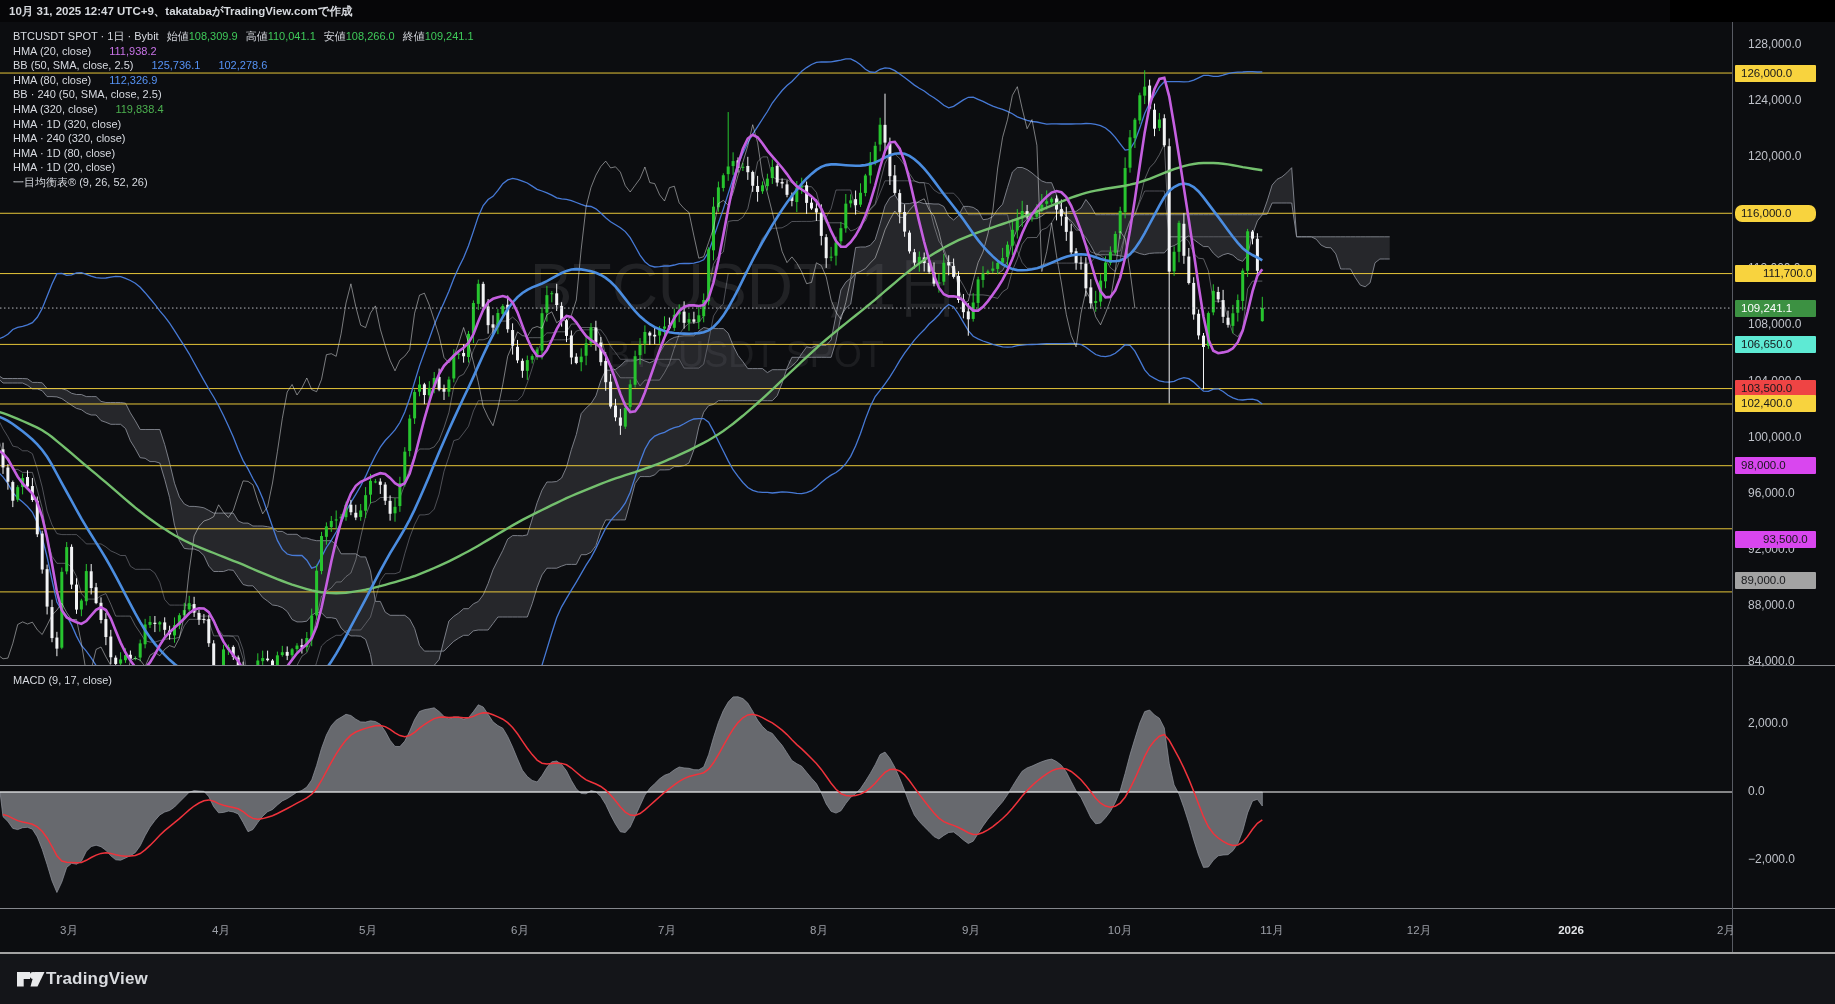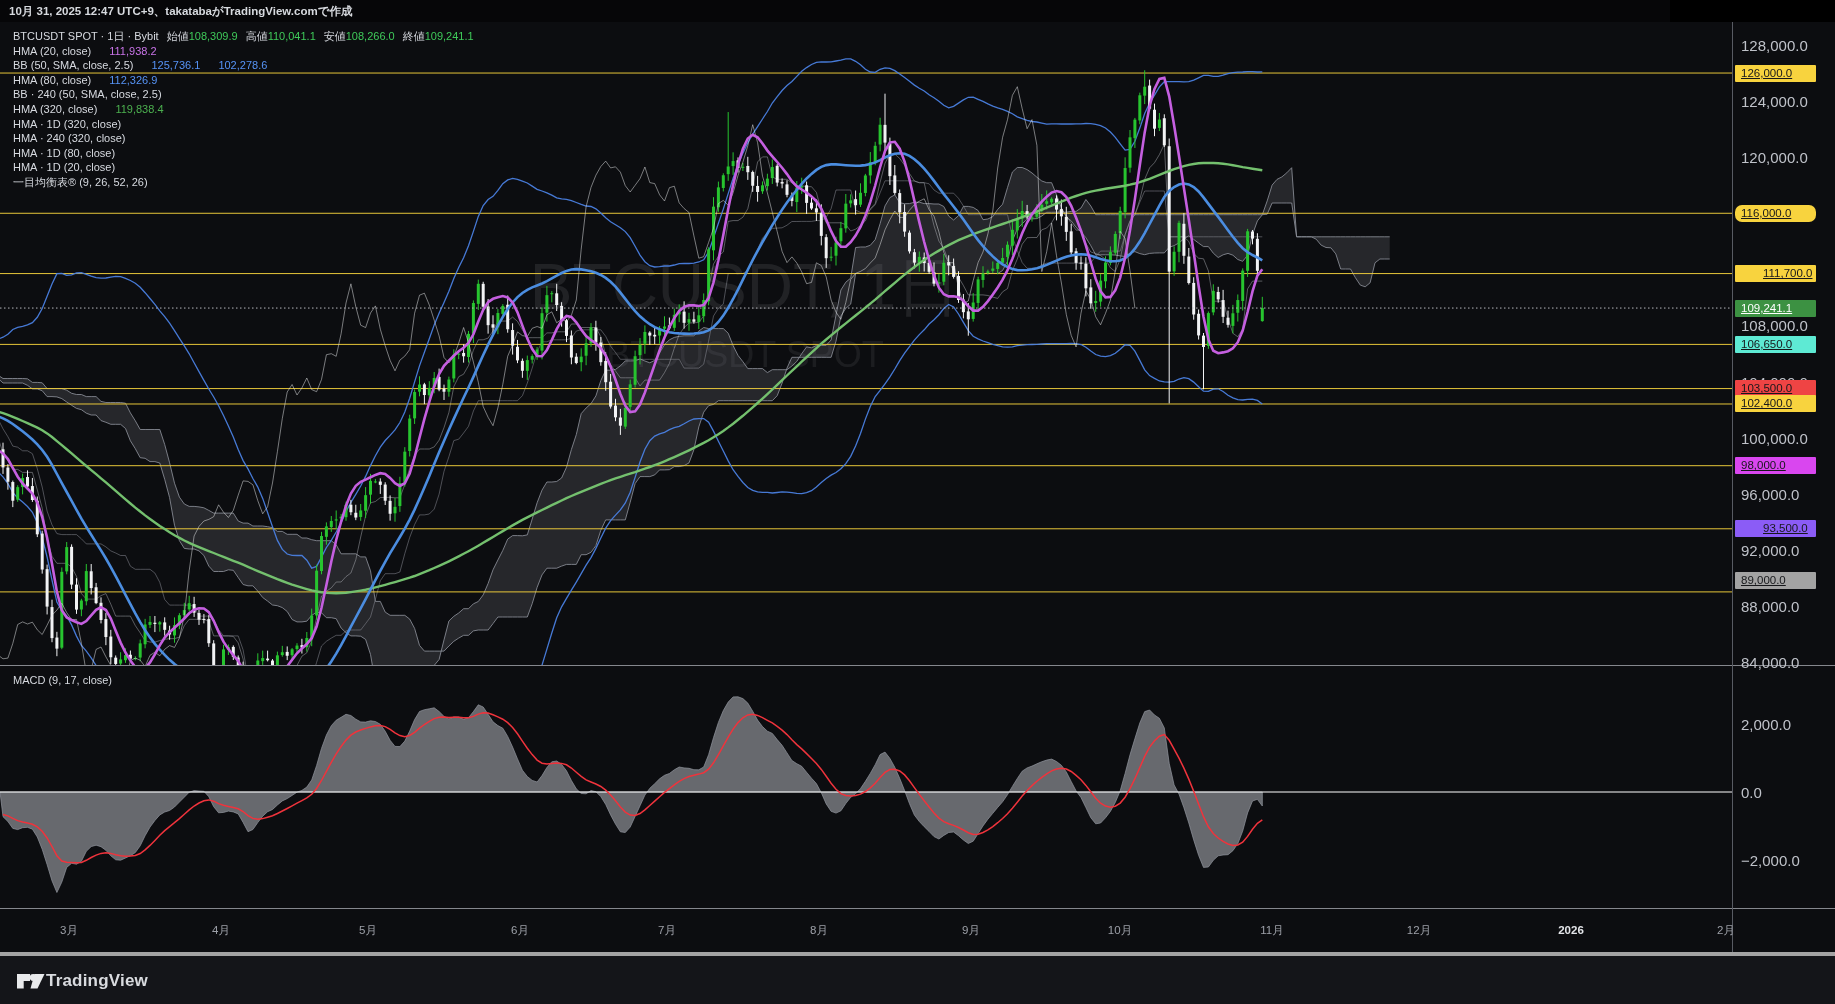--- a/index.html
+++ b/index.html
@@ -9,25 +9,25 @@
           color:#d6d9de;font-size:11.5px;font-weight:700;line-height:22px;padding-left:9px;box-sizing:border-box;}
   #chart{position:absolute;left:0;top:22px;width:1835px;height:930px;background:#0c0d10;}
   #plot{position:absolute;left:0;top:0;}
   #legend{position:absolute;left:13px;top:7px;font-size:11px;line-height:14.6px;color:#d7dae0;}
   #legend .lrow{white-space:nowrap;}
   #legend .val{margin-left:18px;font-weight:400;}
   #legend .ohlc-lab{margin-left:8px;color:#d7dae0;}
   #legend .ohlc-val{color:#3fca5a;}
   #macd-label{position:absolute;left:13px;top:652px;font-size:11px;color:#d7dae0;}
   #paxis{position:absolute;left:1733px;top:0;width:102px;height:930px;}
-  .ptick{position:absolute;left:8px;font-size:15px;color:#bfc2c9;white-space:nowrap;}
+  .ptick{position:absolute;left:15px;font-size:12px;color:#bfc2c9;white-space:nowrap;}
   .badge{position:absolute;left:2px;width:81px;height:17px;line-height:17px;font-size:11.5px;
-         padding-left:6px;box-sizing:border-box;border-radius:1px;white-space:nowrap;text-decoration:underline;}
+         padding-left:6px;box-sizing:border-box;border-radius:1px;white-space:nowrap;}
   #footer{position:absolute;left:0;top:952px;width:1835px;height:52px;background:#141519;
-          border-top:4px solid #a3a3a3;box-sizing:border-box;}
+          border-top:2px solid #a3a3a3;box-sizing:border-box;}
   #footer .brand{position:absolute;left:46px;top:15px;color:#d9dbdf;font-size:17px;font-weight:700;letter-spacing:.2px;}
   #footer svg{position:absolute;left:17px;top:15px;}
   text{font-family:"Liberation Sans",sans-serif;}
 </style>
 </head>
 <body>
 
 <div id="topbar">
   <span>10月 31, 2025 12:47 UTC+9、takatabaがTradingView.comで作成</span>
 </div>
@@ -642,21 +642,21 @@
       <div class="ptick" style="top: 694px;">2,000.0</div>
       <div class="ptick" style="top: 762px;">0.0</div>
       <div class="ptick" style="top: 830px;">−2,000.0</div>
       <div class="badge" style="top: 42.546px; background: rgb(248, 211, 62); color: rgb(23, 24, 27);">126,000.0</div>
       <div class="badge" style="top: 182.776px; background: rgb(248, 211, 62); color: rgb(23, 24, 27); border-radius: 7px;">116,000.0</div>
       <div class="badge" style="top: 243.075px; background: rgb(248, 211, 62); color: rgb(23, 24, 27); padding-left: 28px;">111,700.0</div>
       <div class="badge" style="top: 313.891px; background: #5eead4; color: rgb(23, 24, 27);">106,650.0</div>
       <div class="badge" style="top: 358.063px; background: #ef4444; color: rgb(23, 24, 27);">103,500.0</div>
       <div class="badge" style="top: 373.489px; background: rgb(248, 211, 62); color: rgb(23, 24, 27);">102,400.0</div>
       <div class="badge" style="top: 435.19px; background: #d946ef; color: rgb(23, 24, 27);">98,000.0</div>
-      <div class="badge" style="top: 498px; background: #8b5cf6; color: rgb(23, 24, 27); padding-left: 28px;">93,500.0</div>
+      <div class="badge" style="top: 509px; background: #d946ef; color: rgb(23, 24, 27); padding-left: 28px;">93,500.0</div>
       <div class="badge" style="top: 550px; background: #a3a3a3; color: rgb(23, 24, 27);">89,000.0</div>
       <div class="badge" style="top: 277.556px; background: rgb(60, 145, 66); color: rgb(255, 255, 255);">109,241.1</div>
     </div>
 </div>
 
 <div id="footer">
   <svg width="28" height="22" viewBox="0 0 28 22">
     <polygon points="0,3 13,3 13,10 6.7,10 6.7,17.5 0,17.5" fill="#e9eaec"></polygon>
     <circle cx="16.2" cy="6.5" r="3.4" fill="#e9eaec"></circle>
     <polygon points="17.5,3 27.5,3 20.5,17.5 13.5,17.5" fill="#e9eaec"></polygon>

